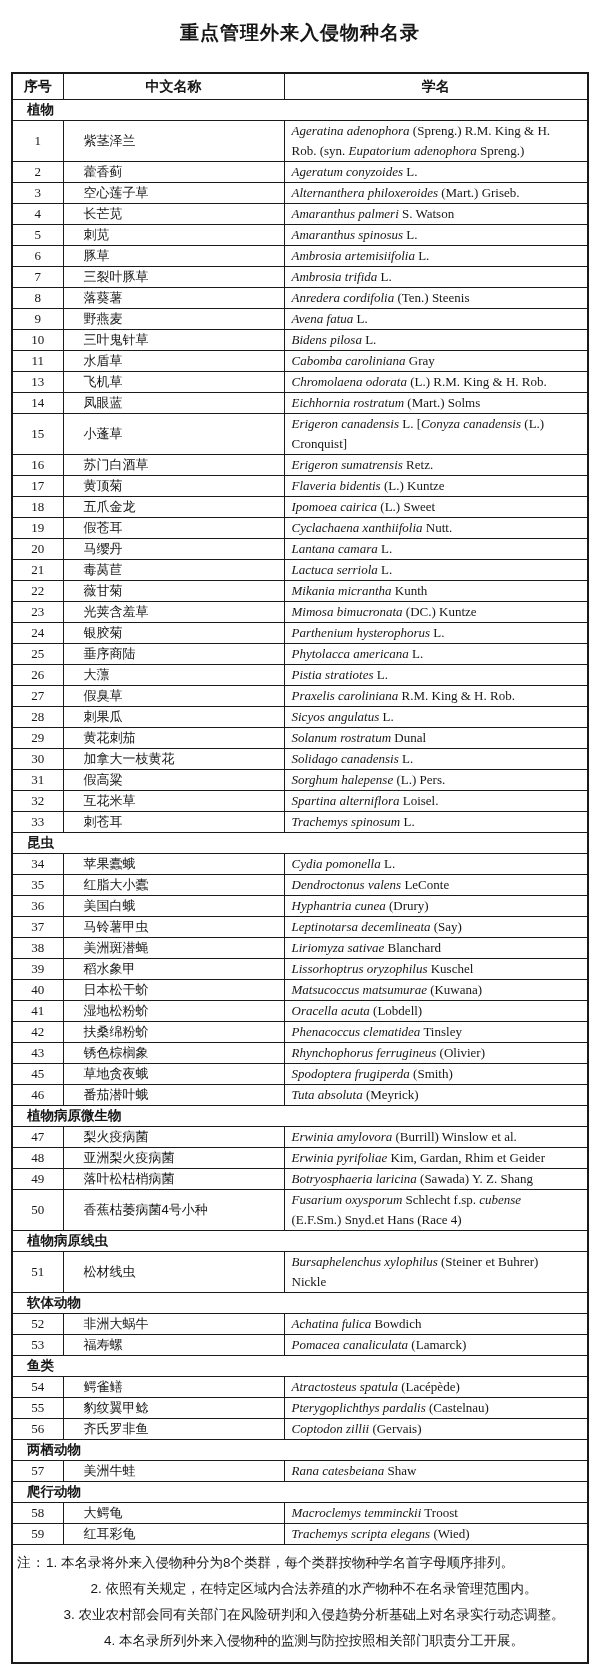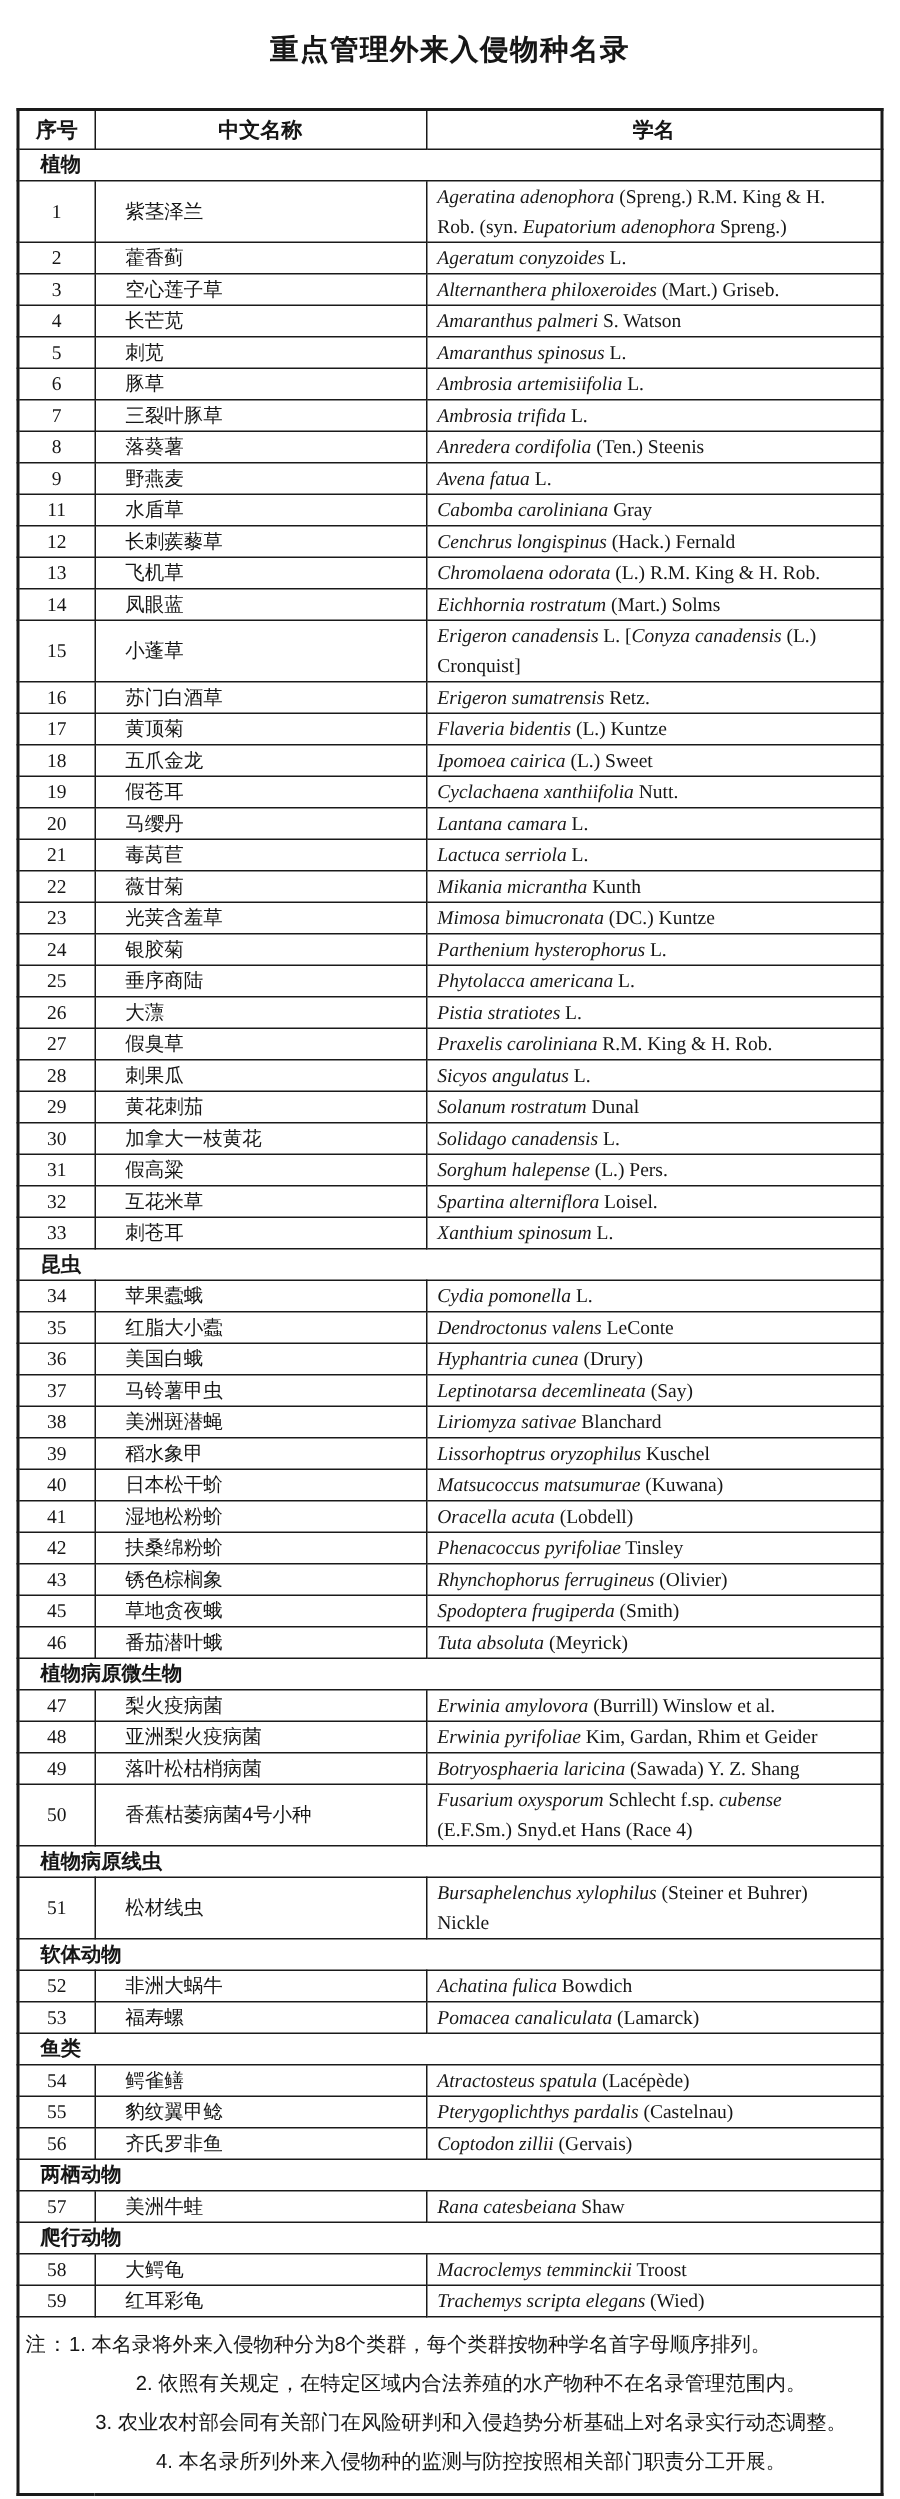--- a/index.html
+++ b/index.html
@@ -138,30 +138,30 @@
           <td class="no">8</td>
           <td class="cn">落葵薯</td>
           <td class="sci"><i>Anredera cordifolia</i><span> (Ten.) Steenis</span></td>
         </tr>
         <tr>
           <td class="no">9</td>
           <td class="cn">野燕麦</td>
           <td class="sci"><i>Avena fatua</i><span> L.</span></td>
         </tr>
         <tr>
+          <td class="no">10</td>
+          <td class="cn">三叶鬼针草</td>
+          <td class="sci"><i>Bidens pilosa</i><span> L.</span></td>
+        </tr>
+        <tr>
           <td class="no">11</td>
           <td class="cn">水盾草</td>
           <td class="sci"><i>Cabomba caroliniana</i><span> Gray</span></td>
         </tr>
         <tr>
-          <td class="no">12</td>
-          <td class="cn">长刺蒺藜草</td>
-          <td class="sci"><i>Cenchrus longispinus</i><span> (Hack.) Fernald</span></td>
-        </tr>
-        <tr>
           <td class="no">13</td>
           <td class="cn">飞机草</td>
           <td class="sci"><i>Chromolaena odorata</i><span> (L.) R.M. King &amp; H. Rob.</span></td>
         </tr>
         <tr>
           <td class="no">14</td>
           <td class="cn">凤眼蓝</td>
           <td class="sci"><i>Eichhornia rostratum</i><span> (Mart.) Solms</span></td>
         </tr>
         <tr>
@@ -250,21 +250,21 @@
           <td class="sci"><i>Sorghum halepense</i><span> (L.) Pers.</span></td>
         </tr>
         <tr>
           <td class="no">32</td>
           <td class="cn">互花米草</td>
           <td class="sci"><i>Spartina alterniflora</i><span> Loisel.</span></td>
         </tr>
         <tr>
           <td class="no">33</td>
           <td class="cn">刺苍耳</td>
-          <td class="sci"><i>Xanthium spinosum</i><span> L.</span></td>
+          <td class="sci"><i>Trachemys spinosum</i><span> L.</span></td>
         </tr>
         <tr class="section-row">
           <td colspan="3">昆虫</td>
         </tr>
         <tr>
           <td class="no">34</td>
           <td class="cn">苹果蠹蛾</td>
           <td class="sci"><i>Cydia pomonella</i><span> L.</span></td>
         </tr>
         <tr>
@@ -298,21 +298,21 @@
           <td class="sci"><i>Matsucoccus matsumurae</i><span> (Kuwana)</span></td>
         </tr>
         <tr>
           <td class="no">41</td>
           <td class="cn">湿地松粉蚧</td>
           <td class="sci"><i>Oracella acuta</i><span> (Lobdell)</span></td>
         </tr>
         <tr>
           <td class="no">42</td>
           <td class="cn">扶桑绵粉蚧</td>
-          <td class="sci"><i>Phenacoccus pyrifoliae</i><span> Tinsley</span></td>
+          <td class="sci"><i>Phenacoccus clematidea</i><span> Tinsley</span></td>
         </tr>
         <tr>
           <td class="no">43</td>
           <td class="cn">锈色棕榈象</td>
           <td class="sci"><i>Rhynchophorus ferrugineus</i><span> (Olivier)</span></td>
         </tr>
         <tr>
           <td class="no">45</td>
           <td class="cn">草地贪夜蛾</td>
           <td class="sci"><i>Spodoptera frugiperda</i><span> (Smith)</span></td>

